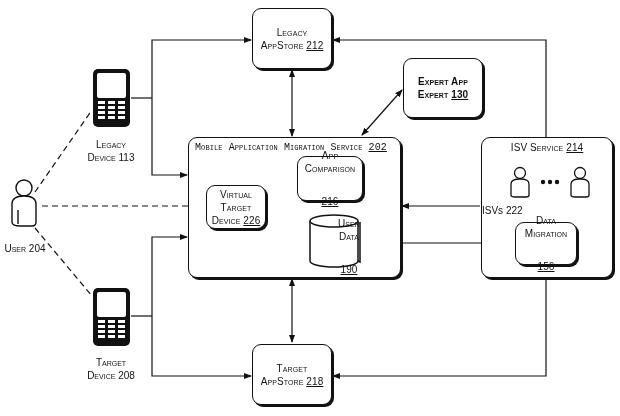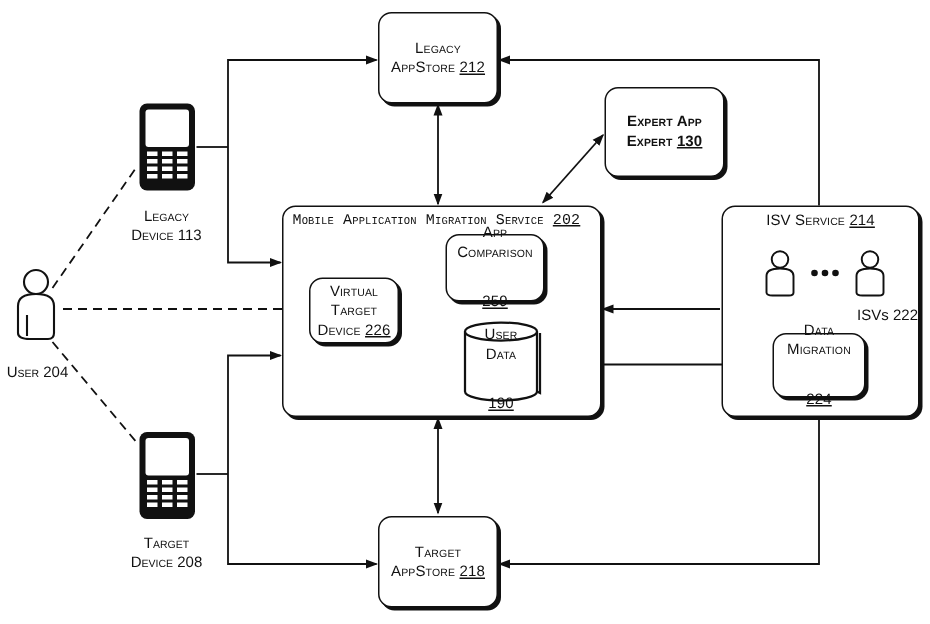--- a/index.html
+++ b/index.html
@@ -116,29 +116,29 @@
 
 <div class="box center" style="left:206px;top:185px;width:60px;height:44px;justify-content:center;">
   <div class="sc">Virtual</div>
   <div class="sc">Target</div>
   <div class="sc"><span>Device</span> <span class="num">226</span></div>
 </div>
 
 <div class="box center" style="left:297px;top:156px;width:66px;height:45px;">
   <div class="sc">App</div>
   <div class="sc">Comparison</div>
-  <div class="sc num">259</div>
+  <div class="sc num">216</div>
 </div>
 
 <svg class="cyl" width="56" height="56" style="left:307px;top:213px;">
   <path d="M3,8 L3,48 A24,6 0 0 0 51,48 L51,8" fill="#fff" stroke="#111" stroke-width="1.5"></path>
   <path d="M51,48 L53,49 L53,9" fill="none" stroke="#111" stroke-width="1.5"></path>
   <ellipse cx="27" cy="8" rx="24" ry="6" fill="#fff" stroke="#111" stroke-width="1.5"></ellipse>
 </svg>
-<div class="center" style="position:absolute;left:309px;top:226px;width:50px;height:40px;">
+<div class="center" style="position:absolute;left:324px;top:226px;width:50px;height:40px;">
   <div class="sc">User</div>
   <div class="sc">Data</div>
   <div class="sc num">190</div>
 </div>
 
 <div class="box" style="left:481px;top:137px;width:132px;height:141px;padding-left:33px;">
   <div class="sc" style="position:absolute;left:0;right:0;top:3px;text-align:center;">
     <span>ISV Service</span> <span class="num">214</span>
   </div>
   <svg width="90" height="34" style="position:absolute;left:24px;top:27px;">
@@ -147,27 +147,27 @@
       <path d="M5,30 L5,19 Q5,14 14,14 Q23,14 23,19 L23,30 Q23,32 20,32 L9,32 Q5,32 5,30 Z"></path>
       <circle cx="74" cy="8" r="5.5"></circle>
       <path d="M65,30 L65,19 Q65,14 74,14 Q83,14 83,19 L83,30 Q83,32 80,32 L69,32 Q65,32 65,30 Z"></path>
     </g>
     <g fill="#111">
       <circle cx="37" cy="17" r="2.2"></circle>
         <circle cx="44" cy="17" r="2.2"></circle>
         <circle cx="51" cy="17" r="2.2"></circle>
     </g>
   </svg>
-  <div style="position:absolute;left:0;right:0;top:67px;text-align:right;font-size:10px;">ISVs 222</div>
+  <div style="position:absolute;left:0;right:0;top:67px;text-align:left;font-size:10px;">ISVs 222</div>
 </div>
 
 <div class="box center" style="left:515px;top:222px;width:62px;height:43px;">
   <div class="sc">Data</div>
   <div class="sc">Migration</div>
-  <div class="sc num">224</div>
+  <div class="sc num">156</div>
 </div>
 
 <div class="box center" style="left:252px;top:344px;width:80px;height:61px;">
   <div class="sc">Target</div>
   <div class="sc"><span>AppStore</span> <span class="num">218</span></div>
 </div>
 
 <div class="lbl" style="left:76px;top:138px;width:70px;">
   <div>Legacy</div>
   <div>Device 113</div>

